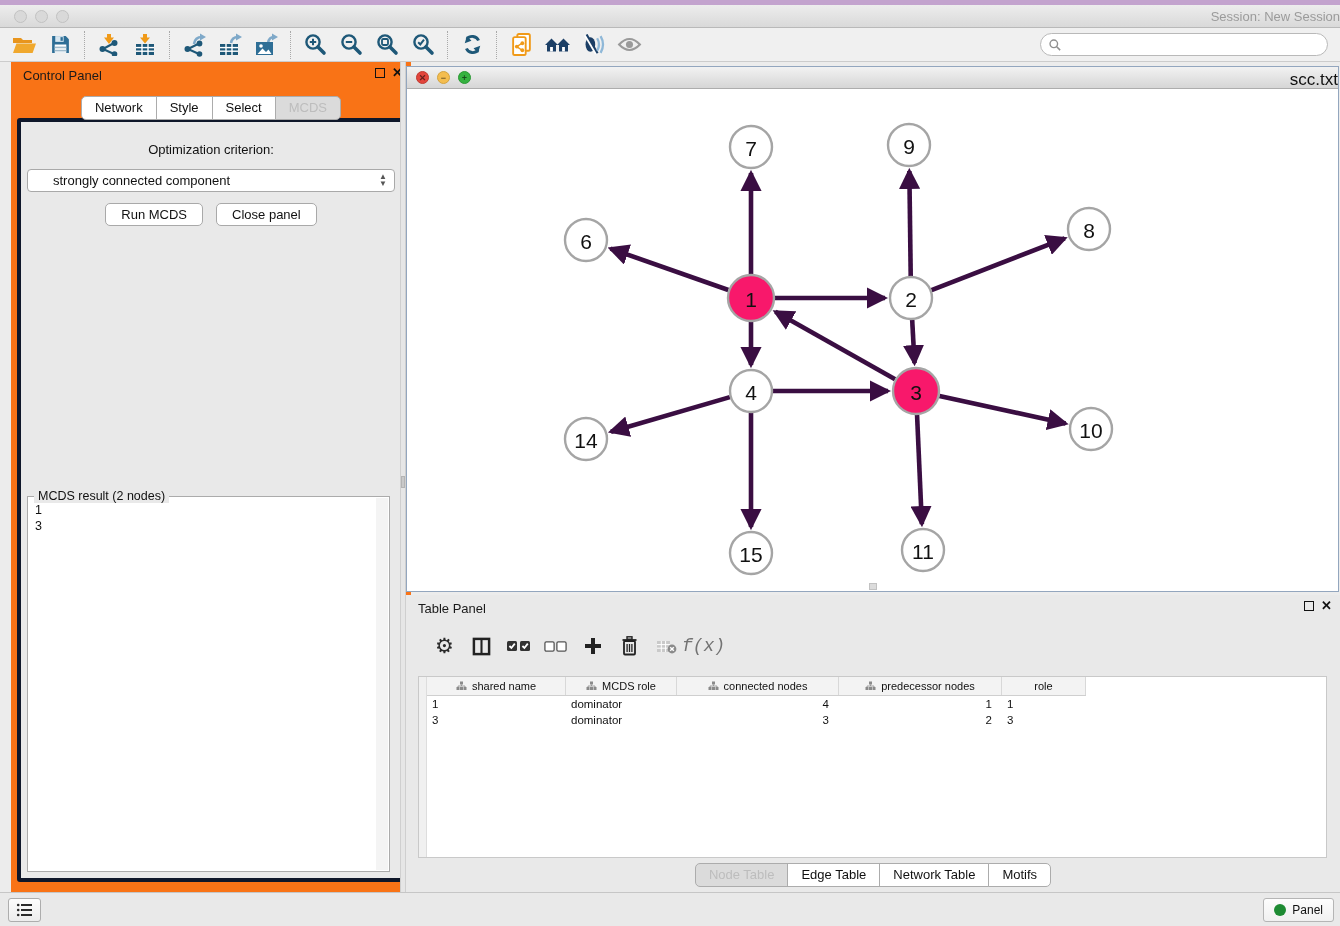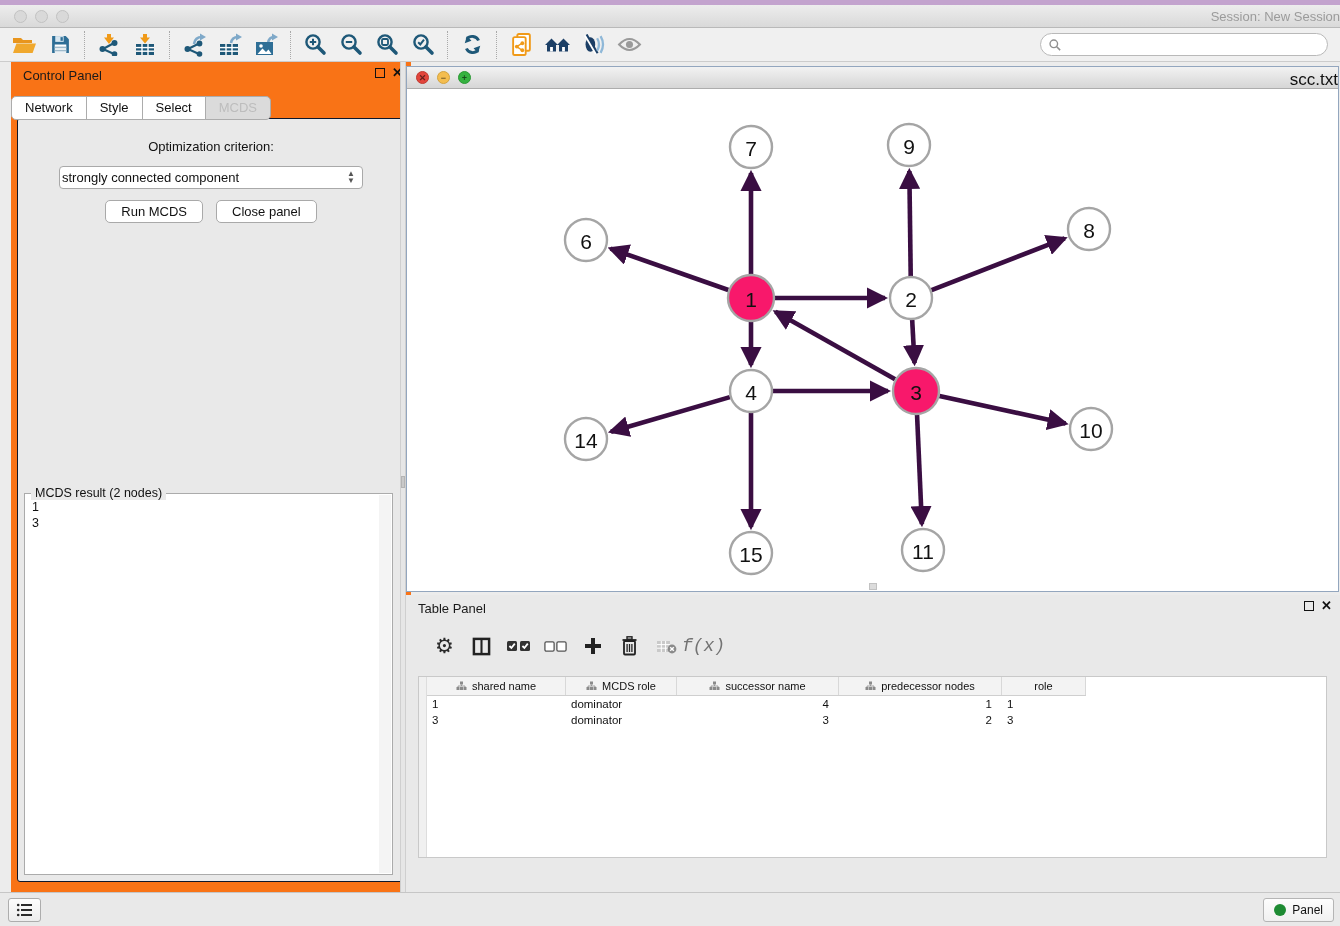--- a/index.html
+++ b/index.html
@@ -32,34 +32,34 @@
     display:flex; align-items:center; padding:0 8px;
   }
   .search-wrap input { border:none; outline:none; flex:1; font-size:12px; font-family:"Liberation Sans",sans-serif; background:transparent; margin-left:5px; }
   
   .control-panel { position:absolute; left:0; top:62px; width:400px; height:830px; background:#f97316;margin-left:11px; }
   .panel-header { position:relative; height:26px; }
   .panel-title { position:absolute; left:12px; top:6px; font-size:13px; color:#1A1A1A; }
   .panel-btns { position:absolute; right:8px; top:6px; display:flex; gap:7px; align-items:center; }
   .float-ic { width:10px; height:10px; border:1.6px solid #111; display:inline-block; }
   .close-ic { font-size:13px; font-weight:bold; color:#111; line-height:10px; }
-  .cp-tabs { position:absolute; top:34px; left:0; right:0; display:flex; z-index:3; }
+  .cp-tabs { position:absolute; top:34px; left:0; right:0; display:flex; justify-content:center; z-index:3; }
   .tab { font-size:13px; padding:3px 13px 4px; background:#FFF; border:1px solid #ACACAC; margin-left:-1px; color:#111; white-space:nowrap; }
   .tab:first-child { border-radius:5px 0 0 5px; margin-left:0; }
   .tab:last-child { border-radius:0 5px 5px 0; }
   .tab.selected { background:#DBDBDB; color:#BDBDBD; }
   .cp-content {
     position:absolute; top:56px; left:6px; right:6px; bottom:10px;
-    background:#E9E9E9; border:1px solid #0f172a; border-radius:3px;
+    background:#E9E9E9; border:4px solid #0f172a; border-radius:3px;
   }
   .opt-label { margin-top:20px; text-align:center; font-size:13px; color:#111; }
   .criterion-select {
-    width:304px; height:23px; margin:12px auto 0; background:#FFF;
+    width:368px; height:23px; margin:12px auto 0; background:#FFF;
     border:1px solid #A9A9A9; border-radius:4px; position:relative;
-    display:flex; align-items:center; padding:0 22px 0 2px; font-size:13px; color:#111;
+    display:flex; align-items:center; padding:0 22px 0 25px; font-size:13px; color:#111;
   }
   .stepper { position:absolute; right:7px; top:3px; display:flex; flex-direction:column; line-height:7px; font-size:8px; color:#555; }
   .btn-row { margin-top:11px; display:flex; justify-content:center; gap:13px; }
   .pbtn {
     background:#FFF; border:1px solid #A9A9A9; border-radius:5px; height:23px;
     font-size:13px; color:#111; padding:0 15px; font-family:"Liberation Sans",sans-serif;
   }
   .result-fieldset {
     position:absolute; left:6px; right:11px; top:374px; bottom:6px;
     border:1px solid #ABABAB; background:#FFF;
@@ -518,21 +518,21 @@
           <span>MCDS role</span>
         </div>
         <div class="th-cell" style="width: 162px;">
           <svg width="11" height="10" viewBox="0 0 11 10" class="th-icon">
             <rect x="4" y="0.5" width="3" height="3" fill="#8A8A8A"></rect>
             <rect x="0.5" y="6" width="3" height="3" fill="#8A8A8A"></rect>
             <rect x="4" y="6" width="3" height="3" fill="#8A8A8A"></rect>
             <rect x="7.5" y="6" width="3" height="3" fill="#8A8A8A"></rect>
             <path d="M5.5 3.5 V5 M2 7.5 V5 H9 V7.5" stroke="#8A8A8A" fill="none" stroke-width="0.8"></path>
           </svg>
-          <span>successor name</span>
+          <span>connected nodes</span>
         </div>
         <div class="th-cell" style="width: 163px;">
           <svg width="11" height="10" viewBox="0 0 11 10" class="th-icon">
             <rect x="4" y="0.5" width="3" height="3" fill="#8A8A8A"></rect>
             <rect x="0.5" y="6" width="3" height="3" fill="#8A8A8A"></rect>
             <rect x="4" y="6" width="3" height="3" fill="#8A8A8A"></rect>
             <rect x="7.5" y="6" width="3" height="3" fill="#8A8A8A"></rect>
             <path d="M5.5 3.5 V5 M2 7.5 V5 H9 V7.5" stroke="#8A8A8A" fill="none" stroke-width="0.8"></path>
           </svg>
           <span>predecessor nodes</span>
@@ -551,20 +551,26 @@
         </div>
         <div class="tbl-row">
           <div class="td-cell td-left" style="width: 139px;">3</div>
           <div class="td-cell td-left" style="width: 111px;">dominator</div>
           <div class="td-cell td-right" style="width: 162px;">3</div>
           <div class="td-cell td-right" style="width: 163px;">2</div>
           <div class="td-cell td-left" style="width: 84px;">3</div>
         </div>
       </div>
   </div>
+  <div class="tp-tabs" id="tp-tabs">
+      <span class="tab selected">Node Table</span>
+      <span class="tab">Edge Table</span>
+      <span class="tab">Network Table</span>
+      <span class="tab">Motifs</span>
+    </div>
 </div>
 
 <div class="status-bar">
   <div class="listbtn">
     <svg width="18" height="16" viewBox="0 0 18 16">
       <g fill="#2B2B2B">
         <circle cx="2.2" cy="3" r="1.3"></circle>
           <rect x="5" y="2" width="11" height="2"></rect>
         <circle cx="2.2" cy="8" r="1.3"></circle>
           <rect x="5" y="7" width="11" height="2"></rect>

